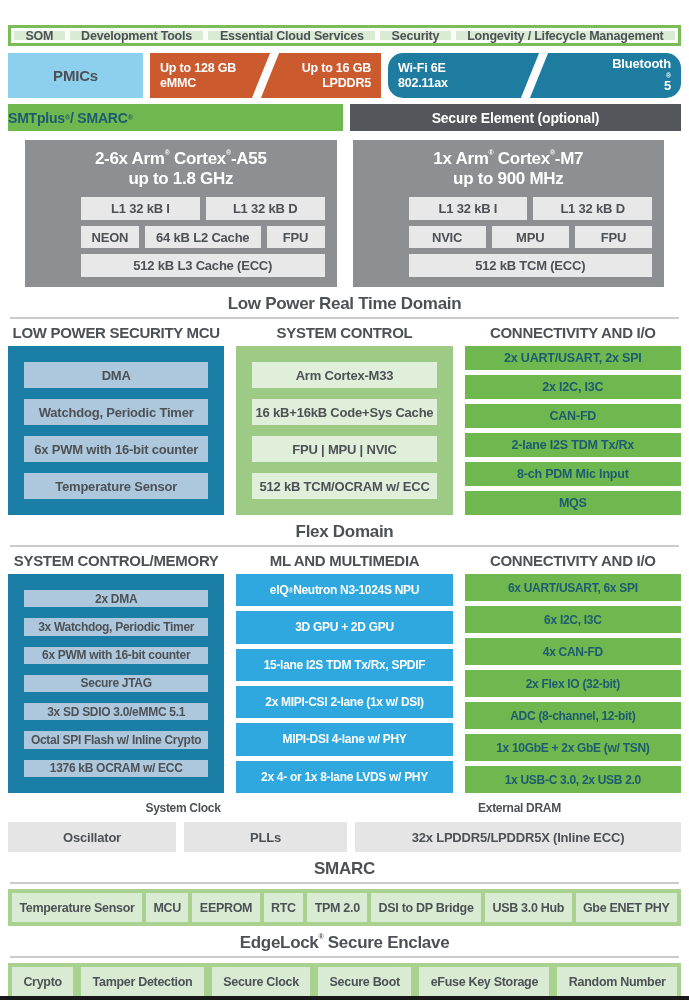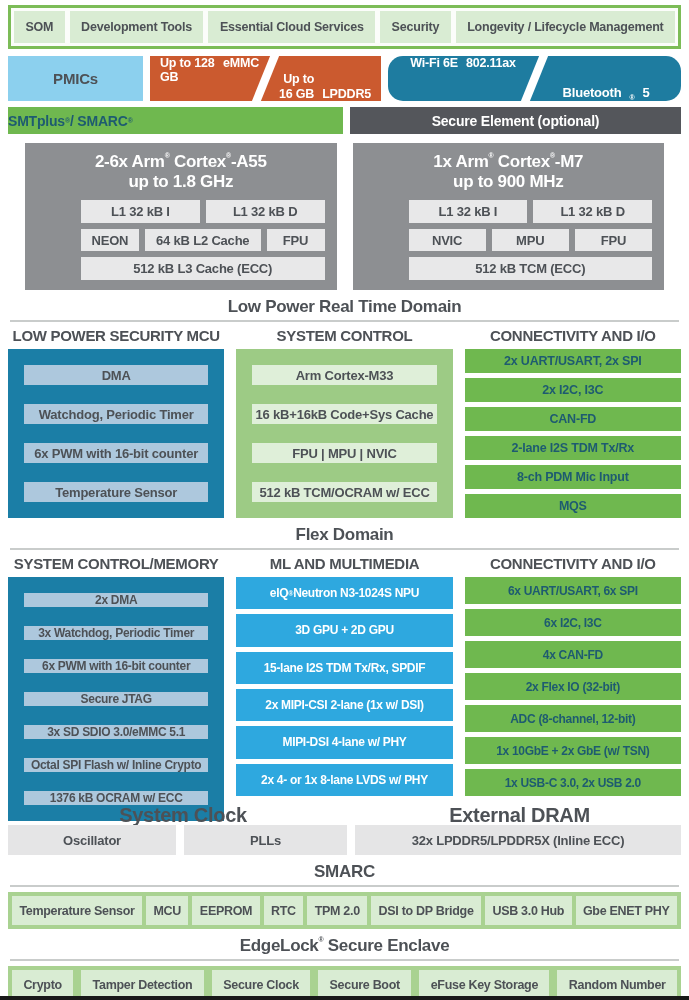--- a/index.html
+++ b/index.html
@@ -12,35 +12,35 @@
   }
   *{box-sizing:border-box; margin:0; padding:0;}
   body{background:#fff;}
   .page{width:689px; height:1000px; position:relative; overflow:hidden;
         padding:5px 8px 0; background:#fff;
         font-family:"Liberation Sans", sans-serif; font-weight:bold;
         color:var(--text-dark); letter-spacing:-0.2px;}
   sup.reg{font-size:7px; vertical-align:top; line-height:1;}
 
   
-  .tag-frame{height:44px; border:3px solid var(--green-frame); background:#FBFDFA;
-             display:flex; gap:5px; padding:3px; }
+  .tag-frame{height:21px; border:3px solid var(--green-frame); background:#FBFDFA;
+             display:flex; gap:5px; padding:3px;margin-top:20px; }
   .tag{flex:1 1 auto; background:var(--chip-light-green); display:flex;
        align-items:center; justify-content:center; font-size:12.5px;
        padding:0 9px; white-space:nowrap;}
 
   
   .module-row{margin-top:7px; display:flex; gap:7px; height:45px;}
   .pmics{width:135px; background:var(--light-blue); display:flex; align-items:center;
          justify-content:center; font-size:15px;}
   .combo{display:flex; position:relative; color:#fff; overflow:hidden;}
   .combo.orange{width:231px; background:var(--orange);}
   .combo.teal{flex:1; background:var(--teal);border-radius:15px;}
-  .combo-text{flex:1; display:flex; flex-direction:row; justify-content:center;
-              font-size:12.5px; line-height:1.15;gap:8px;}
+  .combo-text{flex:1; display:flex; flex-direction:column; justify-content:center;
+              font-size:12.5px; line-height:1.15;}
   .combo-text.left{padding-left:10px; align-items:flex-start;}
   .combo-text.right{padding-right:10px; align-items:flex-end; text-align:right;}
   .combo-text.single{justify-content:center; font-size:13px;}
   .slash{width:9px; background:#fff; transform:skewX(-22deg); margin:-6px 2px;}
 
   .smt-row{margin-top:6px; display:flex; gap:7px; height:27px;}
   .smt{width:335px; background:var(--green); color:var(--text-teal); display:flex;
        align-items:center; justify-content:flex-start; font-size:14px;}
   .secure-el{flex:1; background:var(--dark-gray); color:#fff; display:flex;
              align-items:center; justify-content:center; font-size:14px;}
@@ -62,36 +62,36 @@
   .divider{border-top:2px solid var(--divider); margin:0 2px;}
 
   
   .col-headers{margin-top:5px; display:flex; gap:12px;}
   .col-headers div{flex:1; text-align:center; font-size:15px; height:18px;
                    letter-spacing:-0.3px; white-space:nowrap;}
   .cols{margin-top:4px; display:flex; gap:12px;}
   .cols.flex-h{height:169px;}
   .cols.main-h{height:219px;}
   .col{flex:1; display:flex; flex-direction:column;}
-  .panel{flex:1; padding:16px; display:flex; flex-direction:column; gap:19px;}
+  .panel{flex:1; padding:16px; display:flex; flex-direction:column; gap:11px;}
   .panel.teal-p{background:var(--control-teal);}
   .panel.green-p{background:var(--security-green);}
   .panel .item{flex:1; display:flex; align-items:center; justify-content:center;
                font-size:13px; white-space:nowrap;}
   .teal-p .item{background:var(--control-item);}
   .green-p .item{background:var(--security-item);}
   .stack{flex:1; display:flex; flex-direction:column; gap:5px;}
   .stack .item{flex:1; display:flex; align-items:center; justify-content:center;
                font-size:12.5px; white-space:nowrap;}
   .stack .item.g{background:var(--green); color:var(--text-teal);}
   .stack .item.b{background:var(--ml-blue); color:#fff;}
   .main-h .panel .item, .main-h .stack .item{font-size:12px; letter-spacing:-0.3px;}
 
   
-  .clock-headers{margin-top:8px; display:flex; height:18px; font-size:20px;
+  .clock-headers{margin-top:8px; display:flex; height:18px; font-size:12px;
                  letter-spacing:-0.3px;}
   .clock-headers .lh{width:350px; text-align:center;}
   .clock-headers .rh{flex:1; text-align:center;}
   .clock-items{margin-top:3px; display:flex; gap:8px; height:30px;}
   .gray-item{background:var(--item-gray); display:flex; align-items:center;
              justify-content:center; font-size:13px;}
   .gray-item.osc{width:168px;} .gray-item.pll{width:163px;} .gray-item.dram{flex:1;}
 
   
   .green-row{margin-top:5px; height:37px; background:var(--container-green);

